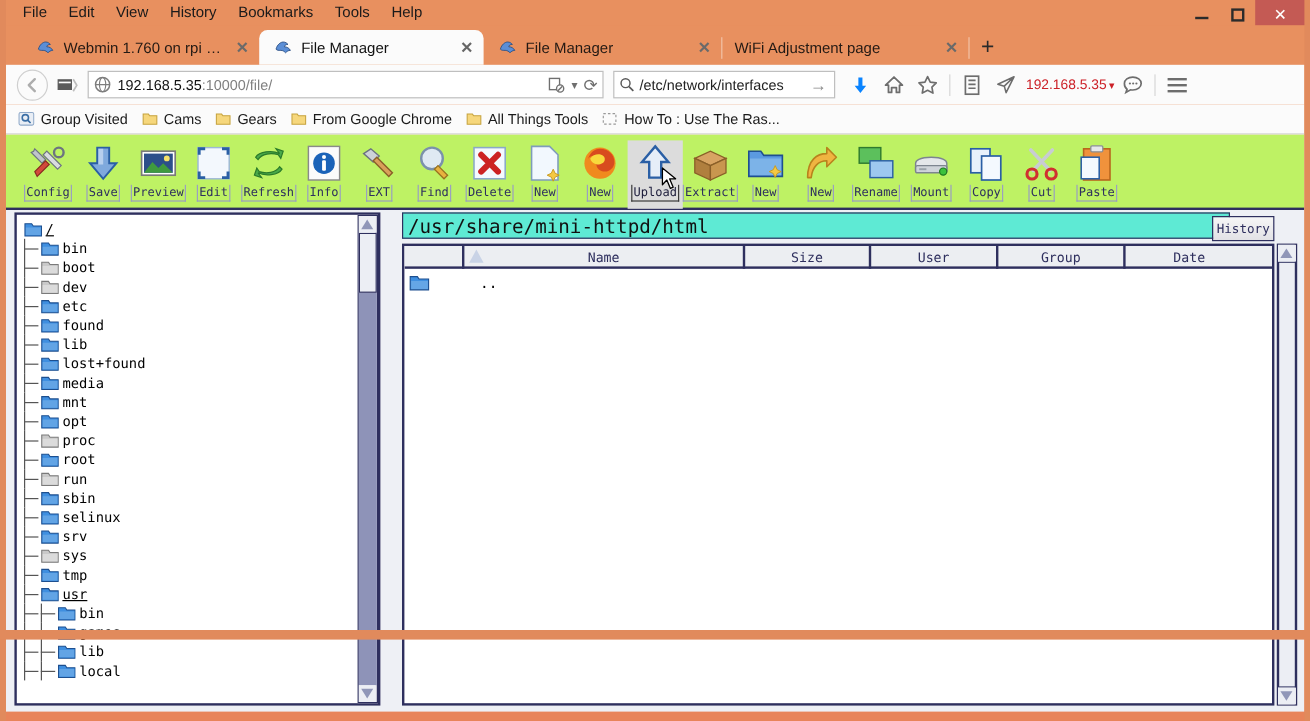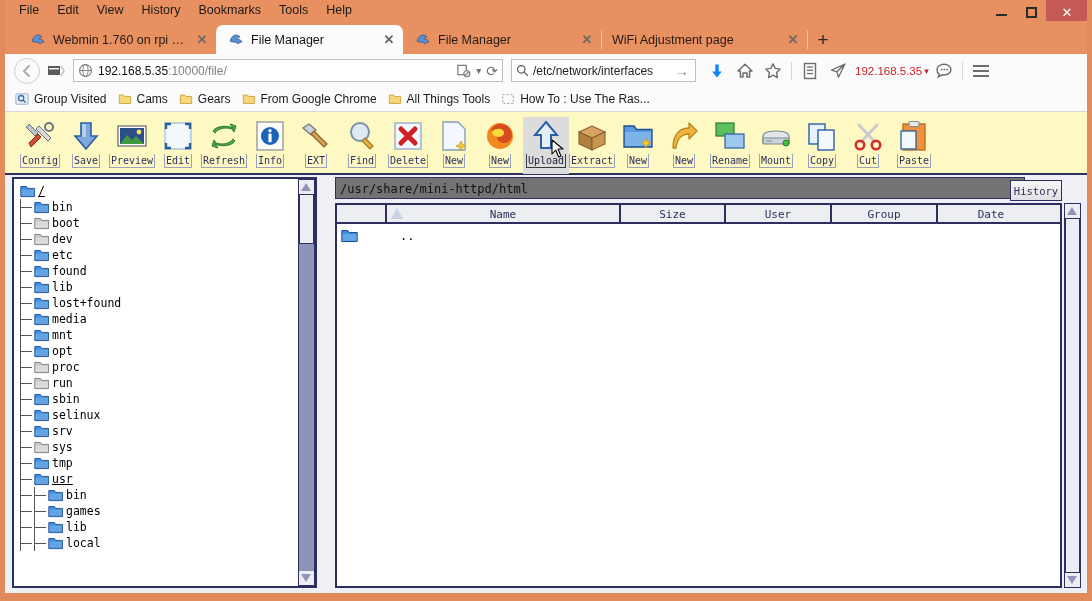--- a/index.html
+++ b/index.html
@@ -3,21 +3,21 @@
 <meta charset="utf-8">
 <style>
   * { box-sizing: border-box; }
   html, body { margin:0; padding:0; }
   body {
     width:1092px; height:601px; overflow:hidden;
     font-family:"Liberation Sans", sans-serif;
     background:#e8845a;
     -webkit-font-smoothing:antialiased;
   }
-  #app { position:relative; width:1092px; height:601px; background:#e8905f; }
+  #app { position:relative; width:1092px; height:533px; background:#e8905f; }
 
   
   .frame-left  { position:absolute; left:0; top:0; width:5px; height:601px; background:#e18a5c; }
   .frame-right { position:absolute; right:0; top:0; width:5px; height:601px; background:#e18a5c; }
   .frame-bottom{ position:absolute; left:0; bottom:0; width:1092px; height:8px; background:#e18a5c; }
 
   
   .titlebar {
     position:absolute; left:0; top:0; width:1092px; height:21px;
     background:#e8905f;
@@ -120,21 +120,21 @@
 
   
   .page {
     position:absolute; left:5px; top:112px; width:1082px; height:481px;
     background:#eef0f5; overflow:hidden;
   }
 
   
   .fmtoolbar {
     position:absolute; left:0; top:0; width:1082px; height:63px;
-    background:#fef9c3; display:flex; align-items:flex-start; padding:5px 0 0 12px;
+    background:#bef264; display:flex; align-items:flex-start; padding:5px 0 0 12px;
     border-bottom:2px solid #2e2f5e;
   }
   .fmbtn {
     width:46px; height:57px; display:flex; flex-direction:column; align-items:center;
     justify-content:flex-start; cursor:default; position:relative;
   }
   .fmbtn.pressed { background:#dcdcdc; }
   .fmicon { width:34px; height:34px; margin-top:2px; display:block; }
   .fmlabel {
     font-family:"DejaVu Sans Mono","Liberation Mono",monospace;
@@ -170,23 +170,23 @@
   .tnode .ficon { width:15px; height:13px; flex:0 0 15px; margin-right:3px; }
   .tnode .tlbl { line-height:16px; }
   .tnode .tlbl.u { text-decoration:underline; }
 
   .listpane {
     position:absolute; left:330px; top:0; width:745px; height:411px;
   }
   .pathwrap { position:absolute; left:0; top:0; width:727px; height:28px; }
   .pathbox {
     position:absolute; left:0; top:0; width:690px; height:22px;
-    background:#737373; border:1px solid #2e2f5e;
+    background:#5eead4; border:1px solid #2e2f5e;
     font-family:"DejaVu Sans Mono","Liberation Mono",monospace;
-    font-size:12px; color:#111; padding:3px 0 0 4px; line-height:16px;
+    font-size:16px; color:#111; padding:3px 0 0 4px; line-height:16px;
   }
   .historybtn {
     position:absolute; right:0px; top:3px; width:52px; height:21px;
     background:linear-gradient(#f6f6f6,#e2e2e6); border:1px solid #2e2f5e;
     font-family:"DejaVu Sans Mono","Liberation Mono",monospace;
     font-size:10.5px; color:#2e2f5e; display:flex; align-items:center; justify-content:center;
   }
 
   .listbox {
     position:absolute; left:0; top:26px; width:727px; height:385px;
@@ -705,20 +705,28 @@
               </svg>
               <span class="tlbl">opt</span>
             </div>
             <div class="tnode">
               <span class="tw branch"></span>
               <svg class="ficon" viewBox="0 0 15 13">
                 <path d="M.8 1.5h5.6l1.3 1.9H14.6v8.2H.8z" fill="#c9c9c9" stroke="#7a7a7a" stroke-width=".9"></path>
                 <path d="M1.5 4.6h12.4v6.2H1.5z" fill="#e2e2e2" opacity=".7"></path>
               </svg>
               <span class="tlbl">proc</span>
+            </div>
+            <div class="tnode">
+              <span class="tw branch"></span>
+              <svg class="ficon" viewBox="0 0 15 13">
+                <path d="M.8 1.5h5.6l1.3 1.9H14.6v8.2H.8z" fill="#3f8fe0" stroke="#1d4f8f" stroke-width=".9"></path>
+                <path d="M1.5 4.6h12.4v6.2H1.5z" fill="#7fb6ea" opacity=".55"></path>
+              </svg>
+              <span class="tlbl">root</span>
             </div>
             <div class="tnode">
               <span class="tw branch"></span>
               <svg class="ficon" viewBox="0 0 15 13">
                 <path d="M.8 1.5h5.6l1.3 1.9H14.6v8.2H.8z" fill="#c9c9c9" stroke="#7a7a7a" stroke-width=".9"></path>
                 <path d="M1.5 4.6h12.4v6.2H1.5z" fill="#e2e2e2" opacity=".7"></path>
               </svg>
               <span class="tlbl">run</span>
             </div>
             <div class="tnode">

